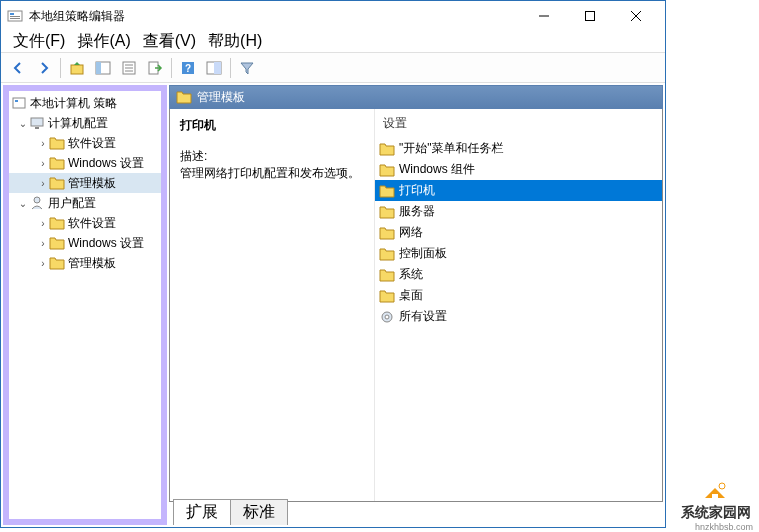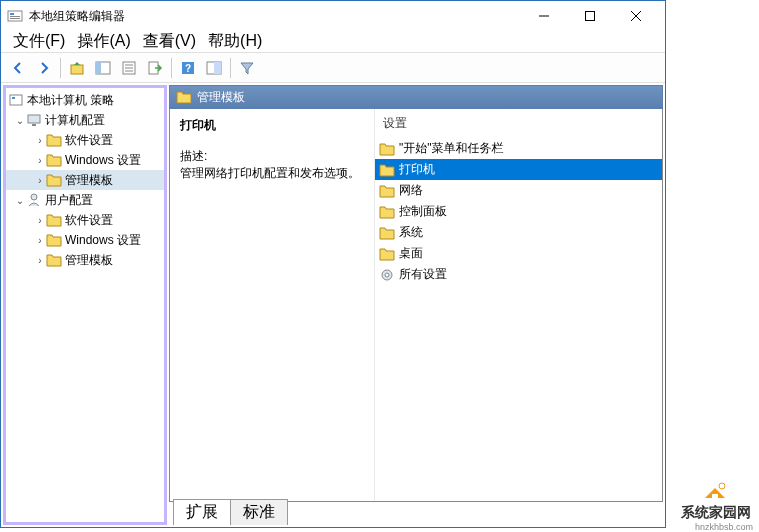--- a/index.html
+++ b/index.html
@@ -10,21 +10,21 @@
 .titlebar-title { font-size: 12px; flex: 1; }
 .titlebar-controls { display: flex; }
 .tbc { width: 46px; height: 28px; display: flex; align-items: center; justify-content: center; font-size: 14px; cursor: pointer; }
 .tbc svg { width: 10px; height: 10px; }
 .menubar { height: 22px; display: flex; align-items: center; padding: 0 6px; font-size: 16px; border-bottom: 1px solid #e0e0e0; }
 .menubar-item { padding: 2px 6px; cursor: pointer; }
 .toolbar { height: 30px; display: flex; align-items: center; padding: 0 4px; border-bottom: 1px solid #e0e0e0; background: #fdfdfd; }
 .toolbtn { width: 24px; height: 24px; display: flex; align-items: center; justify-content: center; margin: 0 1px; cursor: pointer; border: 1px solid transparent; }
 .tool-sep { width: 1px; height: 20px; background: #ccc; margin: 0 3px; }
 .body { flex: 1; display: flex; overflow: hidden; }
-.tree-panel { width: 164px; border: 3px solid #c4b5fd; margin: 2px 1px 2px 2px; background: #fff; overflow: auto; font-size: 12px; padding: 2px 0; }
+.tree-panel { width: 164px; border: 6px solid #c4b5fd; margin: 2px 1px 2px 2px; background: #fff; overflow: auto; font-size: 12px; padding: 2px 0; }
 .tree-row { display: flex; align-items: center; height: 20px; padding-left: 2px; cursor: pointer; }
 .tree-row.selected { background: #d8e6f2; }
 .tree-toggle { width: 12px; display: inline-block; text-align: center; font-size: 10px; color: #555; }
 .tree-icon { width: 16px; height: 16px; margin-right: 3px; display: inline-flex; align-items: center; justify-content: center; }
 .indent0 { padding-left: 2px; }
 .indent1 { padding-left: 8px; }
 .indent2 { padding-left: 28px; }
 .right-panel { flex: 1; margin: 2px 2px 2px 1px; display: flex; flex-direction: column; }
 .right-header { height: 24px; background: linear-gradient(#6f93bf, #5a80b0); color: #fff; font-size: 12px; display: flex; align-items: center; padding: 0 6px; border: 1px solid #5a80b0; }
 .right-header .tree-icon { margin-right: 5px; }
@@ -251,27 +251,43 @@
           <div class="settings-header">设置</div>
           <div id="settings-items">
               <div class="settings-row">
                 <span class="tree-icon">
                   <svg class="folder-svg" viewBox="0 0 16 14">
                     <path d="M1 3 L1 13 L15 13 L15 4 L7 4 L6 2 L1 2 Z" fill="#f7d966" stroke="#b58a1f"></path>
                   </svg>
                 </span>
                 <span>"开始"菜单和任务栏</span>
               </div>
+              <div class="settings-row">
+                <span class="tree-icon">
+                  <svg class="folder-svg" viewBox="0 0 16 14">
+                    <path d="M1 3 L1 13 L15 13 L15 4 L7 4 L6 2 L1 2 Z" fill="#f7d966" stroke="#b58a1f"></path>
+                  </svg>
+                </span>
+                <span>Windows 组件</span>
+              </div>
               <div class="settings-row selected">
                 <span class="tree-icon">
                   <svg class="folder-svg" viewBox="0 0 16 14">
                     <path d="M1 3 L1 13 L15 13 L15 4 L7 4 L6 2 L1 2 Z" fill="#f7d966" stroke="#b58a1f"></path>
                   </svg>
                 </span>
                 <span>打印机</span>
+              </div>
+              <div class="settings-row">
+                <span class="tree-icon">
+                  <svg class="folder-svg" viewBox="0 0 16 14">
+                    <path d="M1 3 L1 13 L15 13 L15 4 L7 4 L6 2 L1 2 Z" fill="#f7d966" stroke="#b58a1f"></path>
+                  </svg>
+                </span>
+                <span>服务器</span>
               </div>
               <div class="settings-row">
                 <span class="tree-icon">
                   <svg class="folder-svg" viewBox="0 0 16 14">
                     <path d="M1 3 L1 13 L15 13 L15 4 L7 4 L6 2 L1 2 Z" fill="#f7d966" stroke="#b58a1f"></path>
                   </svg>
                 </span>
                 <span>网络</span>
               </div>
               <div class="settings-row">

